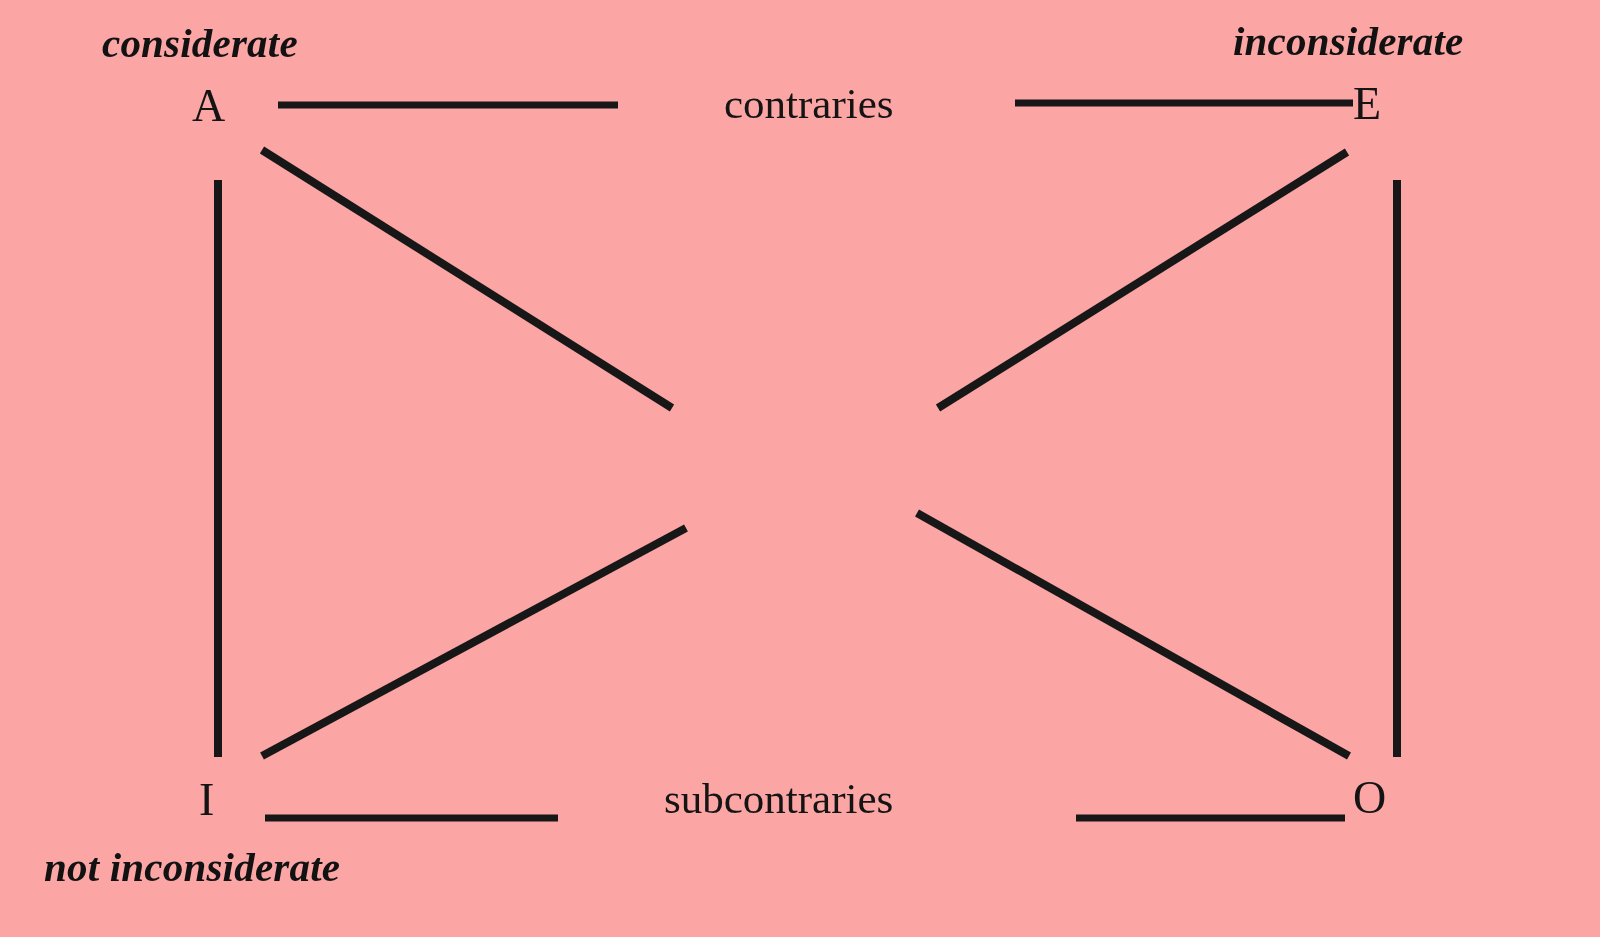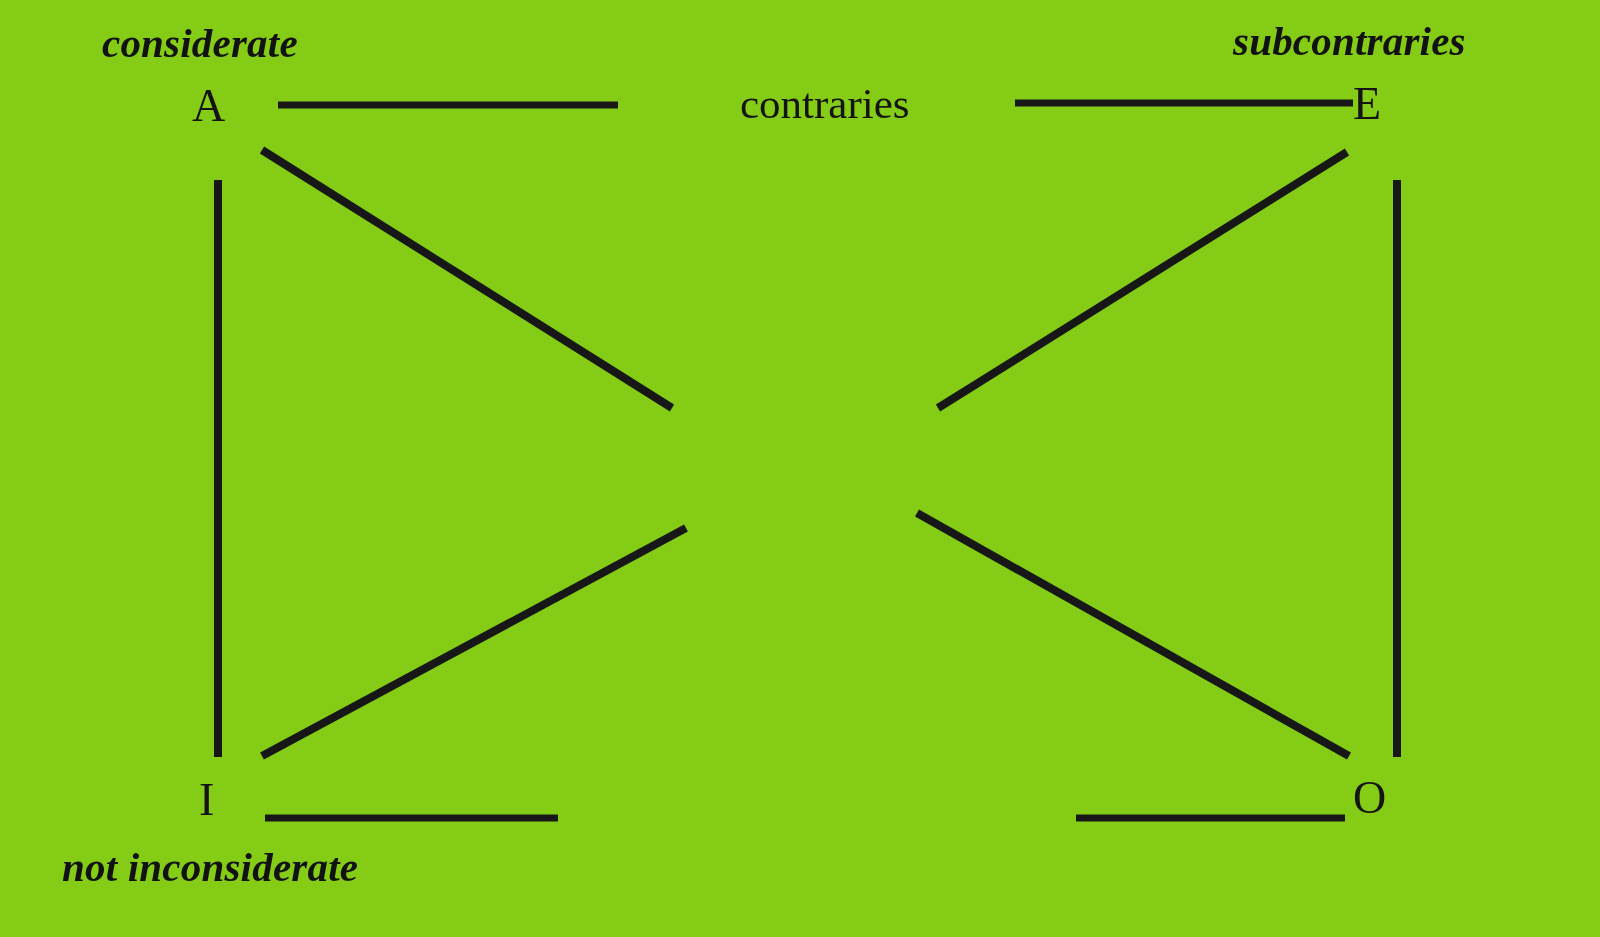--- a/index.html
+++ b/index.html
@@ -55,47 +55,48 @@
     height: 937px;
   }
   .edge {
     stroke: #171717;
     stroke-linecap: butt;
   }
 </style>
 </head>
 <body>
 
-<div id="stage" style="background: #84cc16;">
+<div id="stage" style="background: #fca5a5;">
 
   <svg id="edges" viewBox="0 0 1600 937" xmlns="http://www.w3.org/2000/svg" aria-hidden="true">
     <line class="edge" x1="278" y1="105" x2="618" y2="105" stroke-width="7" stroke="#171717"></line>
     <line class="edge" x1="1015" y1="103" x2="1353" y2="103" stroke-width="7" stroke="#171717"></line>
     <line class="edge" x1="265" y1="818" x2="558" y2="818" stroke-width="7" stroke="#171717"></line>
     <line class="edge" x1="1076" y1="818" x2="1345" y2="818" stroke-width="7" stroke="#171717"></line>
     <line class="edge" x1="218" y1="180" x2="218" y2="757" stroke-width="8" stroke="#171717"></line>
     <line class="edge" x1="1397" y1="180" x2="1397" y2="757" stroke-width="8" stroke="#171717"></line>
     <line class="edge" x1="262" y1="150" x2="672" y2="408" stroke-width="8" stroke="#171717"></line>
     <line class="edge" x1="1347" y1="152" x2="938" y2="408" stroke-width="8" stroke="#171717"></line>
     <line class="edge" x1="262" y1="756" x2="686" y2="528" stroke-width="8" stroke="#171717"></line>
     <line class="edge" x1="1349" y1="756" x2="917" y2="513" stroke-width="8" stroke="#171717"></line>
   </svg>
 
   <div class="corner-label" style="left:102px; top:23px;">considerate</div>
 
   <div class="vertex-letter" style="left:192px; top:83px;">A</div>
 
-  <div class="corner-label" style="left:1233px; top:21px;">subcontraries</div>
+  <div class="corner-label" style="left:1233px; top:21px;">inconsiderate</div>
 
   <div class="vertex-letter" style="left:1353px; top:81px;">E</div>
 
   <div class="vertex-letter" style="left:199px; top:777px;">I</div>
 
-  <div class="corner-label" style="left:44px; top:847px;margin-left:18px;">not inconsiderate</div>
+  <div class="corner-label" style="left:44px; top:847px;">not inconsiderate</div>
 
   <div class="vertex-letter" style="left:1353px; top:775px;">O</div>
 
 
-  <div class="relation-label" style="left:740px; top:82px;">contraries</div>
+  <div class="relation-label" style="left:724px; top:82px;">contraries</div>
 
 
+  <div class="relation-label" style="left:664px; top:777px;">subcontraries</div>
 
 </div>
 
 </body></html>

